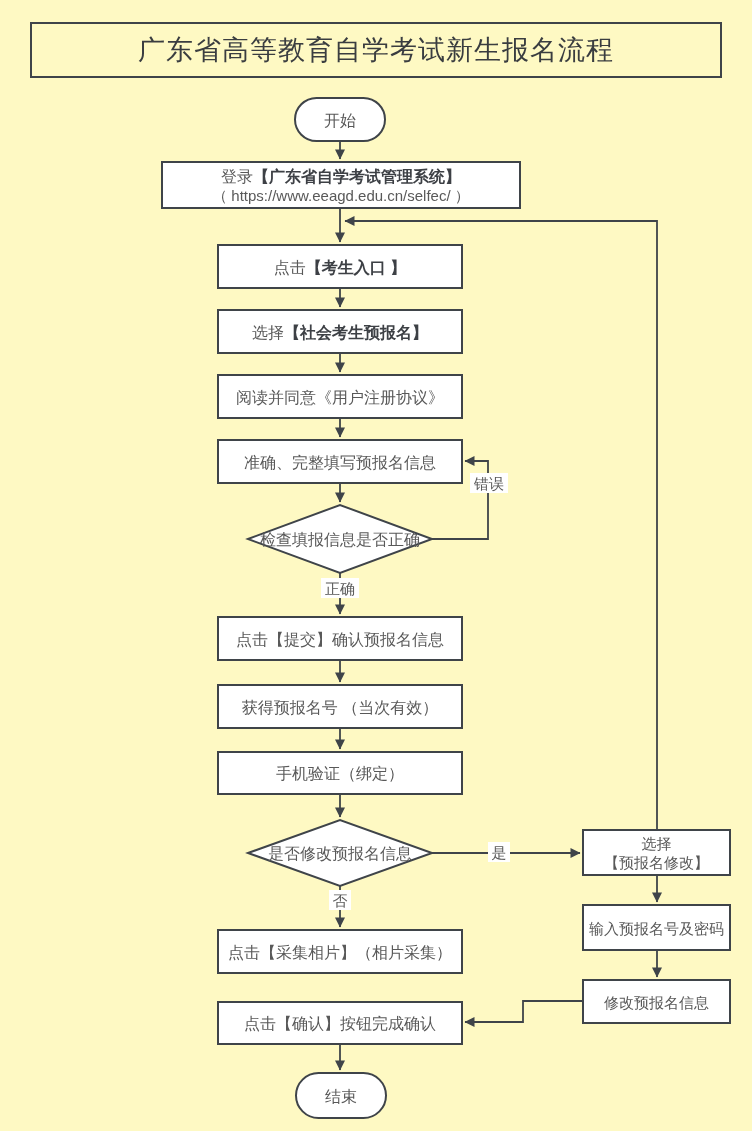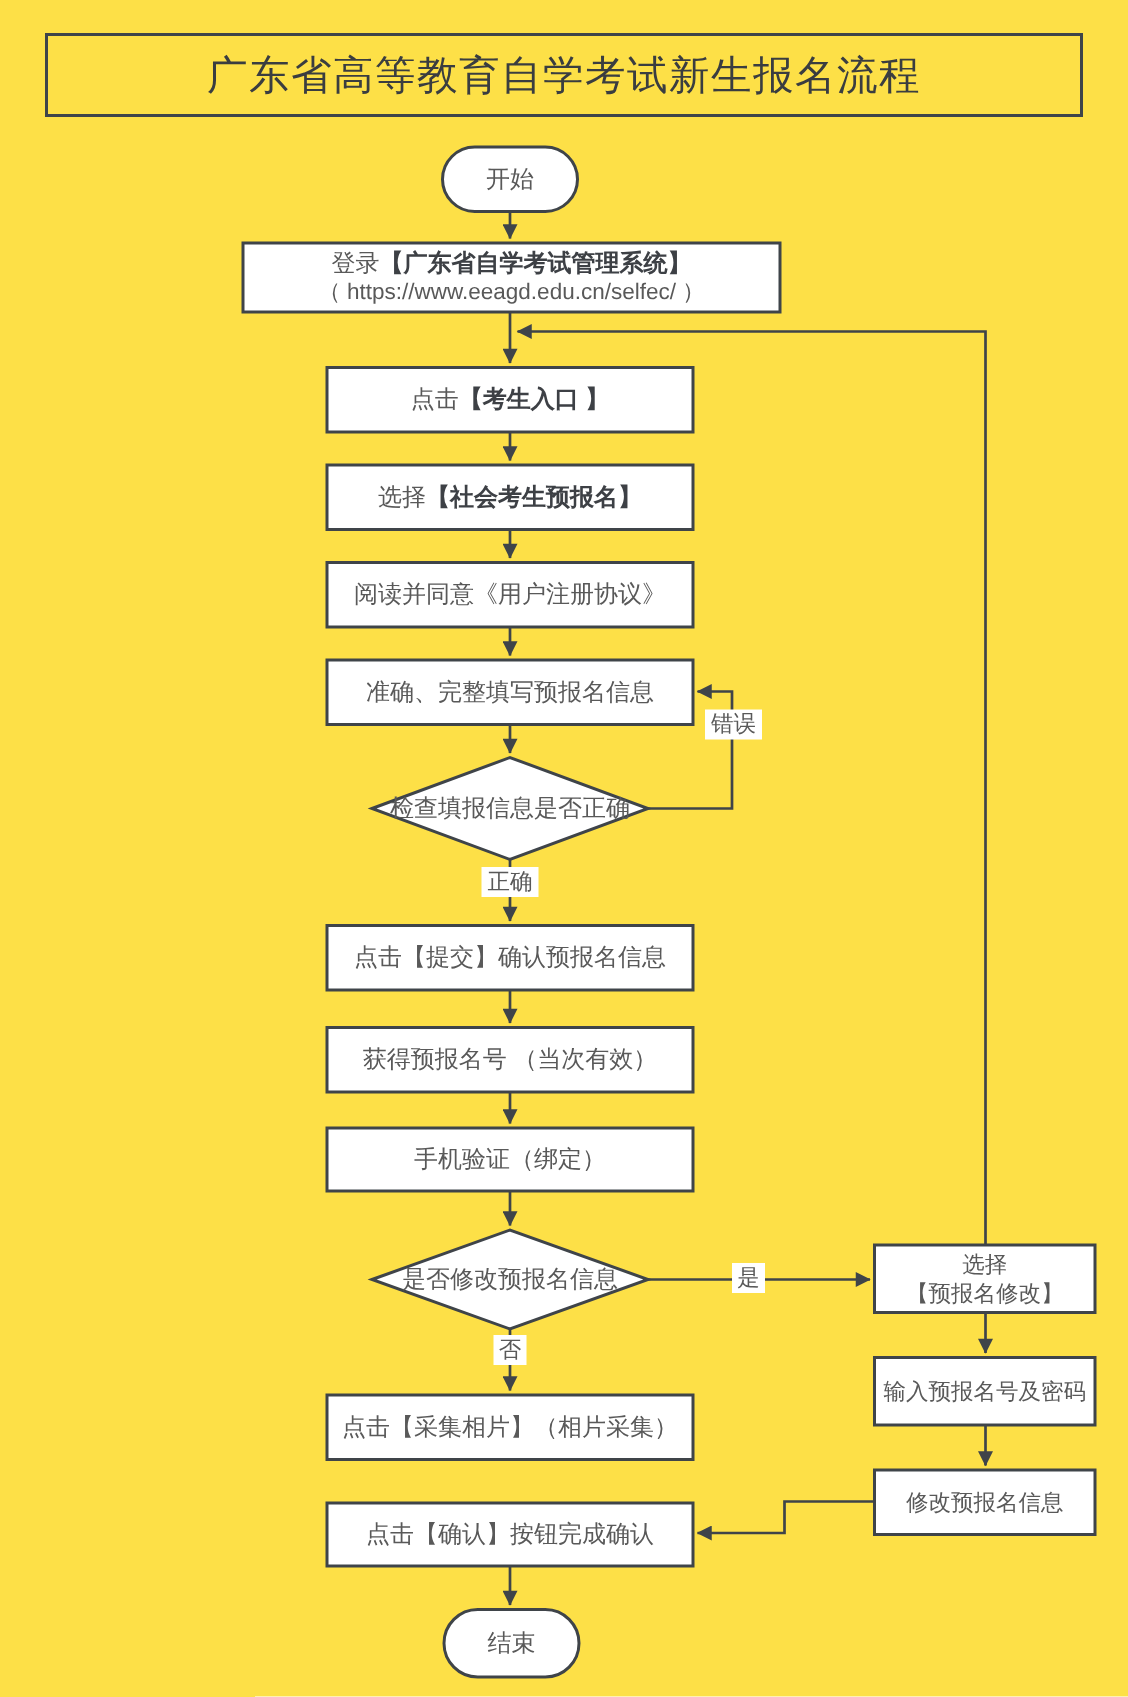--- a/index.html
+++ b/index.html
@@ -1,16 +1,16 @@
 <!DOCTYPE html>
 <html><head>
 <meta charset="utf-8">
 <style>
   html,body{margin:0;padding:0;background:#ffffff;}
-  #page{position:relative;width:752px;height:1131px;background:#fde047;overflow:hidden;
+  #page{position:relative;width:752px;height:1131px;background:#fef9c3;overflow:hidden;
         font-family:"Liberation Sans","DejaVu Sans",sans-serif;}
   .title-box{position:absolute;left:30px;top:22px;width:688px;height:52px;
              border:2px solid #3f4449;display:flex;align-items:center;justify-content:center;}
   .title-box span{font-size:27px;color:#3a3d40;letter-spacing:1px;}
   #flow-svg{position:absolute;left:0;top:0;}
   #flow-svg text{font-family:"Liberation Sans","DejaVu Sans",sans-serif;}
 </style>
 </head>
 <body>
 

